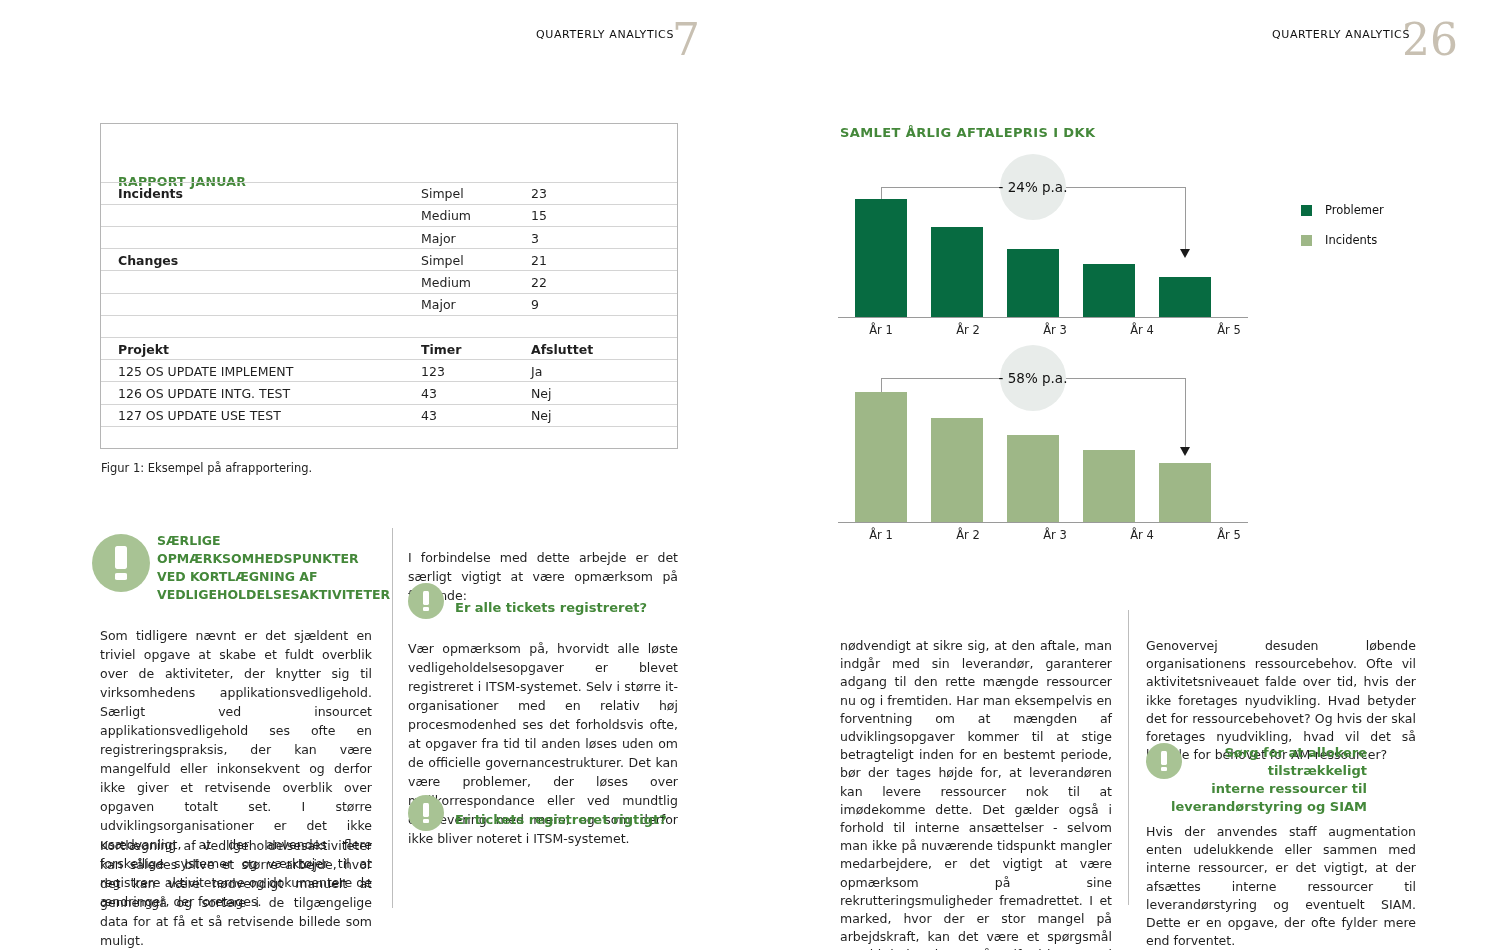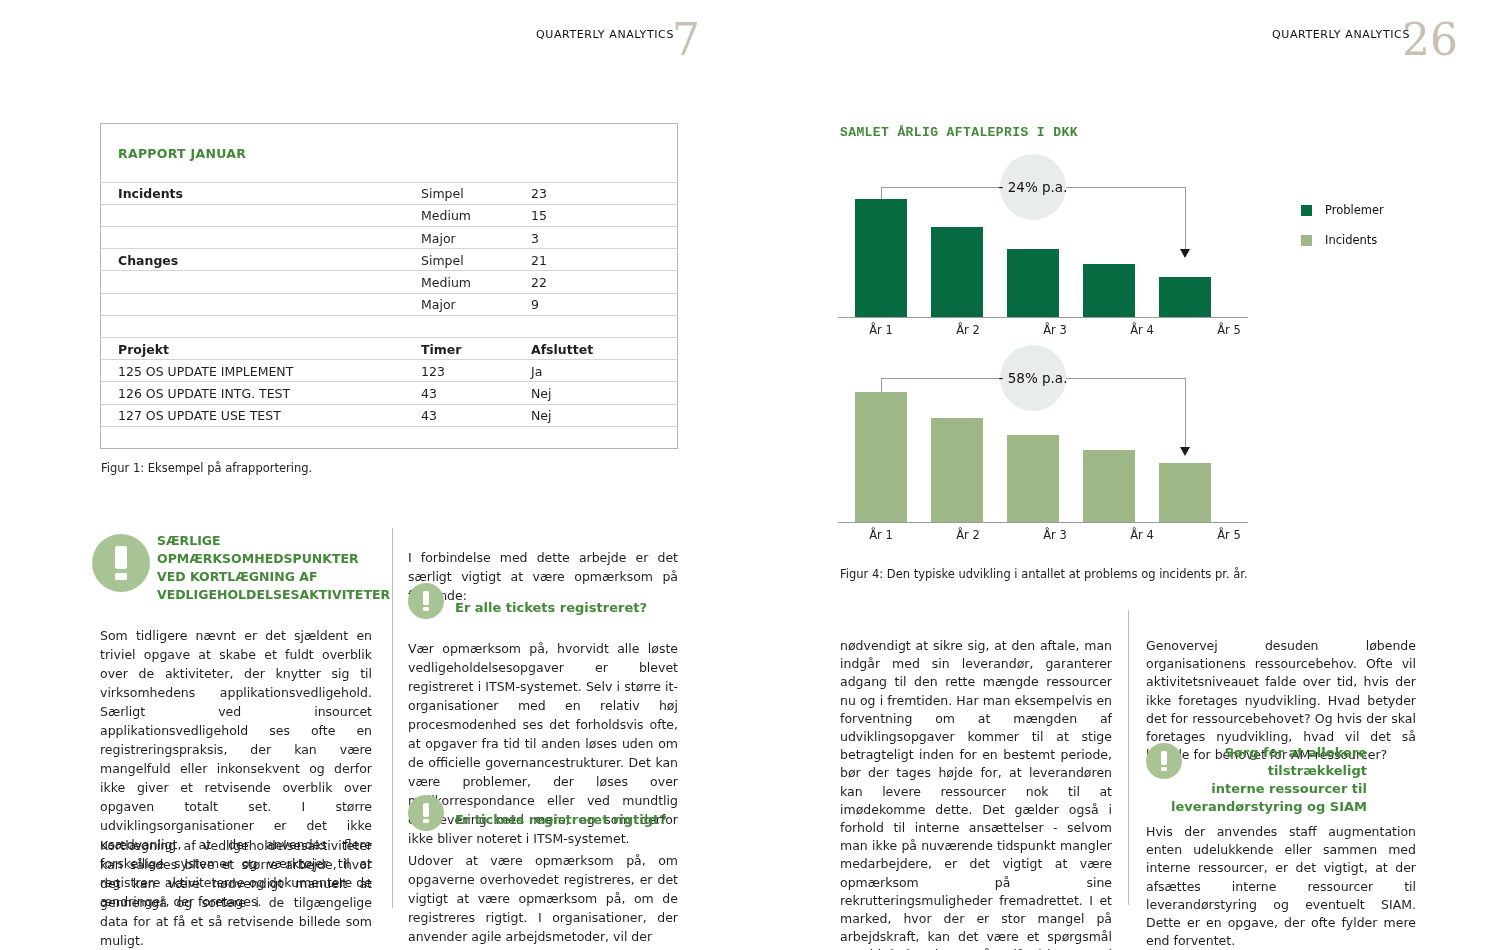--- a/index.html
+++ b/index.html
@@ -10,39 +10,39 @@
   .hdr{position:absolute;font-size:11px;letter-spacing:0.6px;color:#111;white-space:nowrap;}
   .pagenum{position:absolute;font-family:"DejaVu Serif", serif;font-size:44px;color:#c8c0b2;line-height:1;}
 
   
   .rtable{position:absolute;border:1px solid #b5b5b5;background:#fff;display:flex;flex-direction:column;box-sizing:border-box;}
   .trow{position:relative;height:22.33px;border-top:1px solid #d4d4d4;box-sizing:border-box;font-size:12.5px;}
   .trow.title{height:58px;border-top:none;}
   .tcell{position:absolute;top:50%;transform:translateY(-50%);white-space:nowrap;}
   .c1{left:17px;} .c2{left:320px;} .c3{left:430px;}
   .b{font-weight:bold;}
-  .green-b{color:#44883a;font-weight:bold;letter-spacing:0.3px;}
+  .green-b{color:#44883a;font-weight:bold;letter-spacing:0.3px;margin-top:28px;}
 
   .caption{position:absolute;font-size:11.5px;color:#222;white-space:nowrap;}
 
   .vdivider{position:absolute;width:1px;background:#bdbdbd;}
 
   .para{position:absolute;font-size:12.5px;line-height:19px;text-align:justify;color:#1f1f1f;margin-top:20px;}
   .para.rp{line-height:18.2px;}
 
   .sec-head{position:absolute;color:#44883a;font-weight:bold;font-size:12.5px;line-height:18px;white-space:pre-line;}
   .sec-head.single{white-space:nowrap;font-size:13px;}
   .sec-head.rp{font-size:13px;}
 
   .icon-circle{position:absolute;border-radius:50%;background:#a8c394;display:flex;flex-direction:column;
                align-items:center;justify-content:center;}
   .exc-bar{width:19%;height:40%;background:#fff;border-radius:20%/12%;}
   .exc-dot{width:19%;height:11%;background:#fff;margin-top:7%;border-radius:20%;}
 
-  .page-title{position:absolute;color:#44883a;font-weight:bold;font-size:13px;letter-spacing:0.4px;white-space:nowrap;font-family:Liberation Mono, monospace;}
+  .page-title{position:absolute;color:#44883a;font-weight:bold;font-size:13px;letter-spacing:0.4px;white-space:nowrap;}
 
   
   .chart{position:absolute;}
   .bars{position:absolute;display:flex;align-items:flex-end;gap:24px;}
   .bar{width:52px;}
   .axis{position:absolute;left:0;width:410px;height:1px;background:#9a9a9a;}
   .xlabels{position:absolute;display:flex;gap:35px;}
   .xlabel{width:52px;text-align:center;font-size:11.5px;color:#222;}
   .ann-h{position:absolute;height:1px;background:#9a9a9a;}
   .ann-tick{position:absolute;width:1px;background:#9a9a9a;}
@@ -147,21 +147,20 @@
     <div class="exc-dot"></div>
   </div>
   <div class="sec-head single" style="left:455px;top:599px;">Er alle tickets registreret?</div>
   <div class="para" style="left:408px;top:619px;width:270px;">Vær opmærksom på, hvorvidt alle løste vedligeholdelsesopgaver er blevet registreret i ITSM-systemet. Selv i større it-organisationer med en relativ høj procesmodenhed ses det forholdsvis ofte, at opgaver fra tid til anden løses uden om de officielle governancestrukturer. Det kan være problemer, der løses over mailkorrespondance eller ved mundtlig overlevering med mere, og som derfor ikke bliver noteret i ITSM-systemet.</div>
 
   <div class="icon-circle" style="left:408px;top:795px;width:36px;height:36px;">
     <div class="exc-bar"></div>
     <div class="exc-dot"></div>
   </div>
   <div class="sec-head single" style="left:455px;top:811px;">Er tickets registreret rigtigt?</div>
-  <div class="para" style="left:408px;top:831px;width:270px;">Udover at være opmærksom på, om opgaverne overhovedet registreres, er det vigtigt at være opmærksom på, om de registreres rigtigt. I organisationer, der anvender agile arbejdsmetoder, vil der</div>
 
   <div class="page-title" style="left:840px;top:125px;">SAMLET ÅRLIG AFTALEPRIS I DKK</div>
 
   <div class="chart" style="left:838px;top:150px;width:420px;height:195px;">
     <div class="ann-h" style="left:43px;top:37px;width:304px;"></div>
     <div class="ann-tick" style="left:43px;top:37px;height:12px;"></div>
     <div class="ann-v" style="left:347px;top:37px;height:62px;"></div>
     <div class="ann-arrow" style="left:342px;top:99px;"></div>
     <div class="ann-circle" style="left:162px;top:4px;"></div>
     <div class="ann-text" style="left:140px;top:29px;width:110px;">- 24% p.a.</div>
@@ -210,21 +209,20 @@
     <div class="axis" style="top:162px;"></div>
     <div class="xlabels" style="left:17px;top:168px;">
         <div class="xlabel">År 1</div>
         <div class="xlabel">År 2</div>
         <div class="xlabel">År 3</div>
         <div class="xlabel">År 4</div>
         <div class="xlabel">År 5</div>
       </div>
   </div>
 
-  <div class="caption" style="left:840px;top:567px;">Figur 4: Den typiske udvikling i antallet at problems og incidents pr. år.</div>
 
   <div class="vdivider" style="left:1128px;top:610px;height:295px;"></div>
 
   <div class="para rp" style="left:840px;top:617px;width:272px;">nødvendigt at sikre sig, at den aftale, man indgår med sin leverandør, garanterer adgang til den rette mængde ressourcer nu og i fremtiden. Har man eksempelvis en forventning om at mængden af udviklingsopgaver kommer til at stige betragteligt inden for en bestemt periode, bør der tages højde for, at leverandøren kan levere ressourcer nok til at imødekomme dette. Det gælder også i forhold til interne ansættelser - selvom man ikke på nuværende tidspunkt mangler medarbejdere, er det vigtigt at være opmærksom på sine rekrutteringsmuligheder fremadrettet. I et marked, hvor der er stor mangel på arbejdskraft, kan det være et spørgsmål om tid, inden der opstår udfordringer med at holde på medarbejdere, der får mange tilbud fra konkurrerende virksomheder og organisationer.</div>
 
   <div class="para rp" style="left:1146px;top:617px;width:270px;">Genovervej desuden løbende organisationens ressourcebehov. Ofte vil aktivitetsniveauet falde over tid, hvis der ikke foretages nyudvikling. Hvad betyder det for ressourcebehovet? Og hvis der skal foretages nyudvikling, hvad vil det så betyde for behovet for AM-ressourcer?</div>
   <div class="icon-circle" style="left:1146px;top:743px;width:36px;height:36px;">
     <div class="exc-bar"></div>
     <div class="exc-dot"></div>
   </div>

